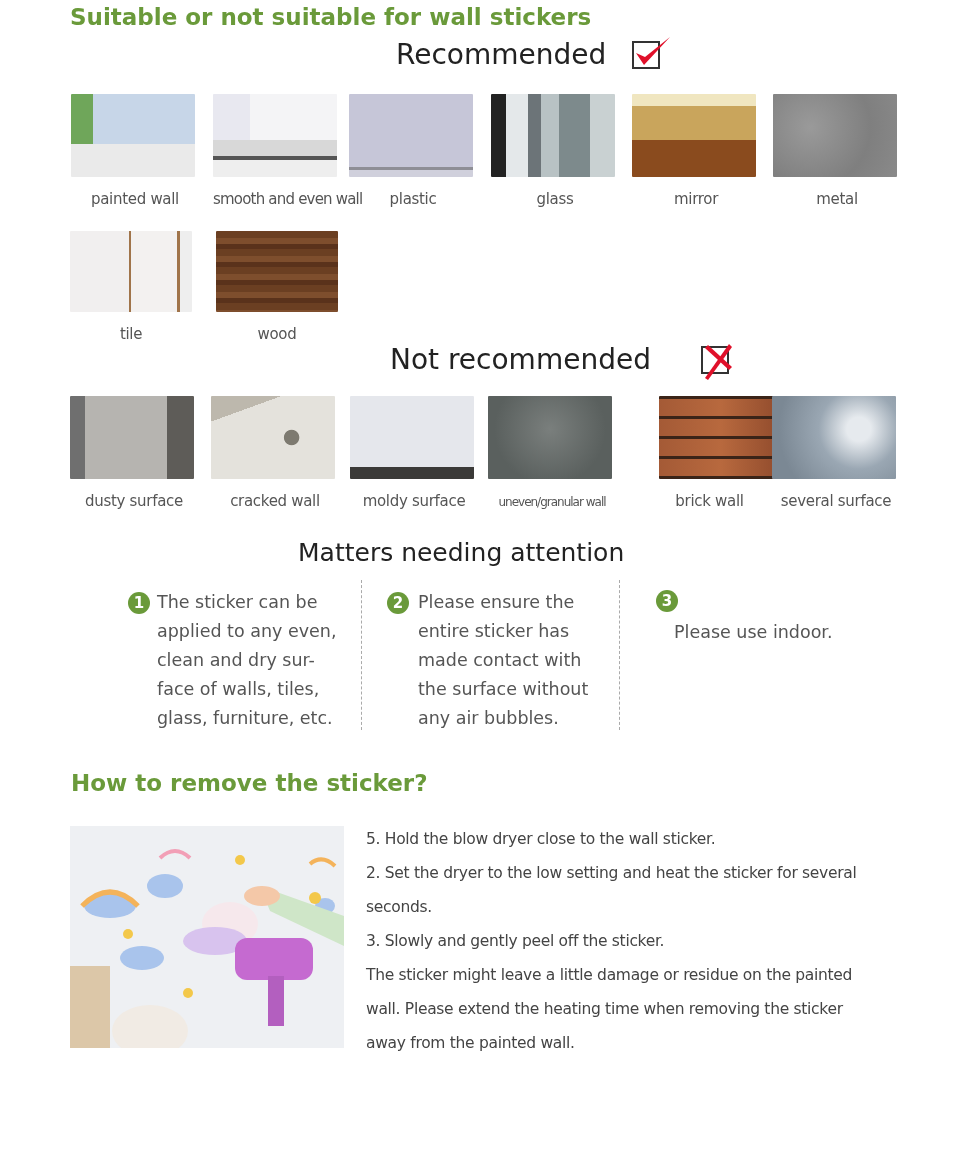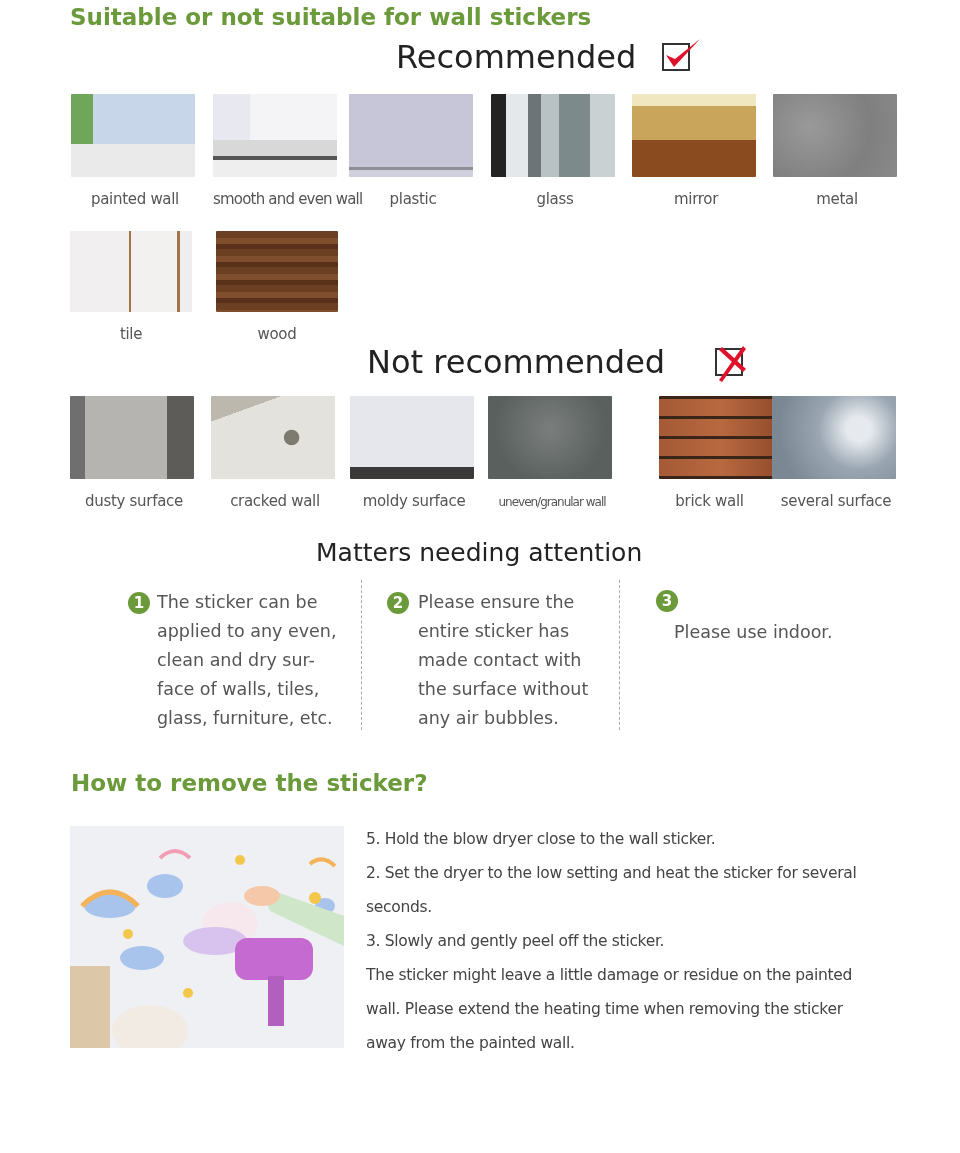--- a/index.html
+++ b/index.html
@@ -19,27 +19,27 @@
       font-family: "DejaVu Sans", sans-serif;
       letter-spacing: 0px;
     }
     #title-main { left: 70px; top: 4px; font-size: 23px; }
     #title-remove { left: 71px; top: 770px; font-size: 23px; }
 
     .section-heading {
       position: absolute;
       font-family: "DejaVu Sans", sans-serif;
       color: #222;
-      font-size: 32px;
+      font-size: 28px;
       display: flex;
       align-items: center;
     }
     #heading-recommended { left: 396px; top: 38px; }
-    #heading-not-recommended { left: 367px; top: 343px; gap: 24px; }
-    #heading-attention { left: 316px; top: 538px; font-size: 25px; }
+    #heading-not-recommended { left: 390px; top: 343px; gap: 24px; }
+    #heading-attention { left: 298px; top: 538px; font-size: 25px; }
 
     .mark-box {
       display: inline-block;
       width: 28px;
       height: 28px;
       border: 2px solid #333;
       margin-left: 26px;
       position: relative;
     }
     .mark-box svg { position: absolute; left: -4px; top: -10px; }

